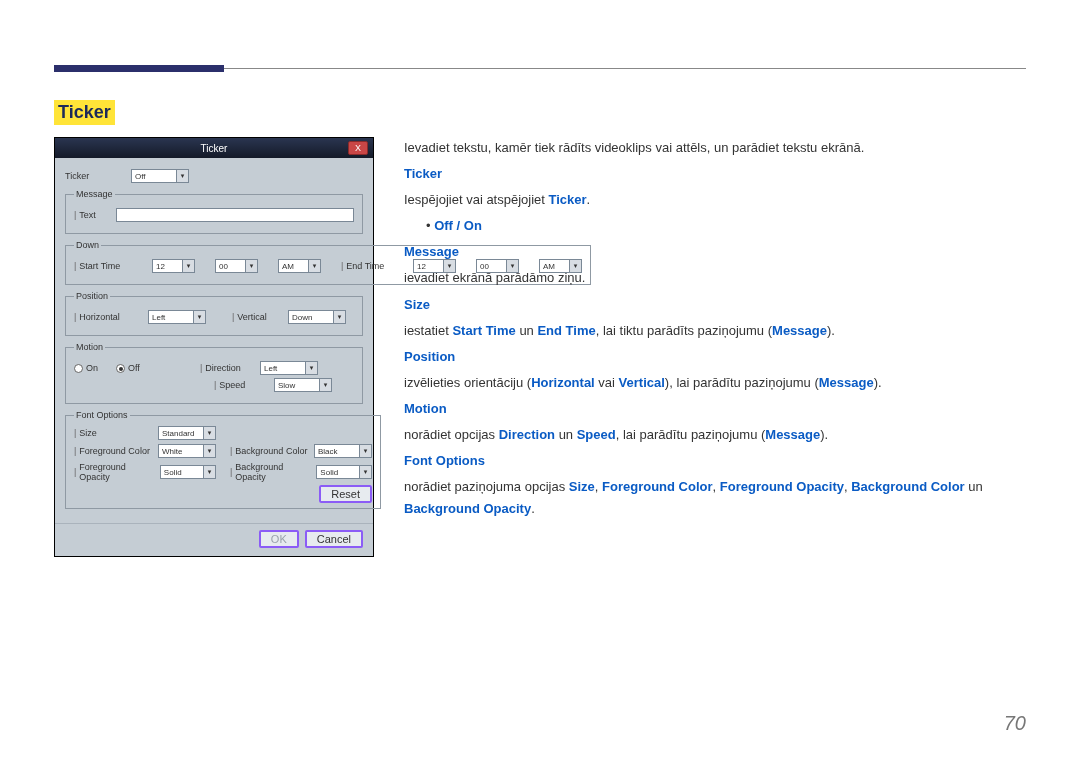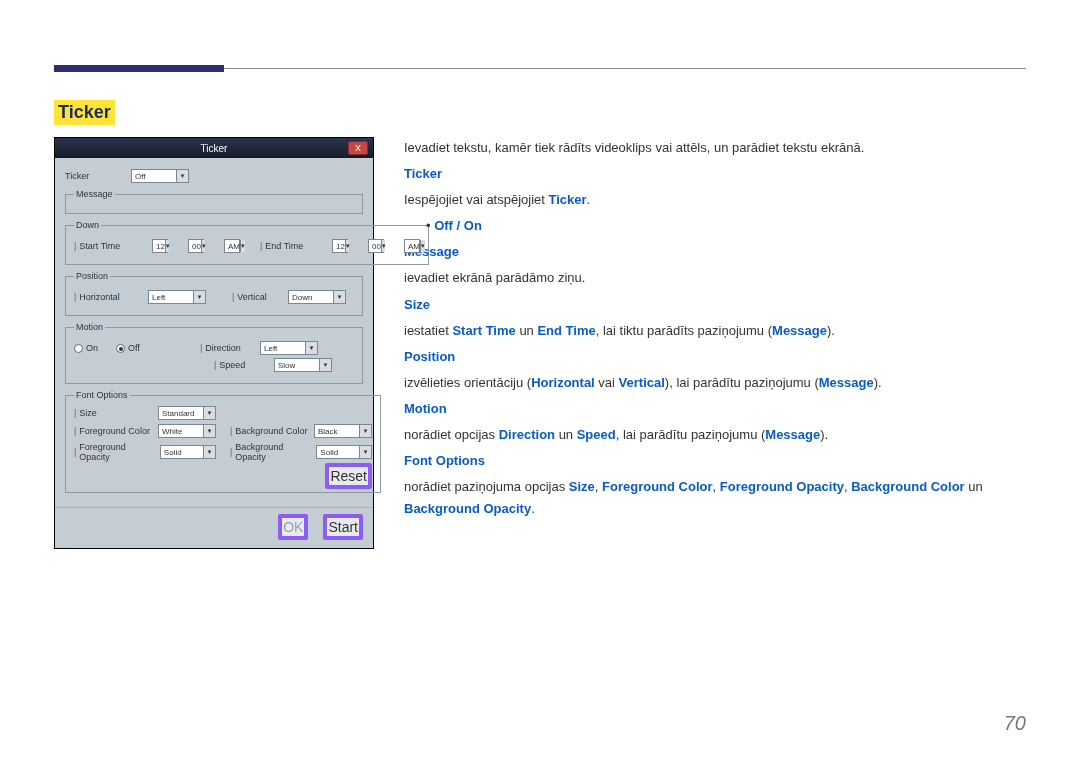--- a/index.html
+++ b/index.html
@@ -100,41 +100,41 @@
   .d-select .arrow {
     width: 12px;
     text-align: center;
     background: #d8dde3;
     border-left: 1px solid #7a8896;
     font-size: 7px;
     height: 100%;
     display:flex;align-items:center;justify-content:center;
     margin-right:-3px;
   }
-  .d-spin { width: 16px; }
+  .d-spin { width: 43px; }
   fieldset.fs {
     border: 1px solid #8f99a3;
     margin: 6px 0 4px 0;
     padding: 6px 8px 8px 8px;
   }
   fieldset.fs legend { font-size: 9px; padding: 0 2px; }
   .text-input {
     background:#fff; border:1px solid #7a8896; height:14px; width:100%;
   }
   .pipe { color:#666; margin-right:3px; }
   .radio {
     width:9px;height:9px;border:1px solid #666;border-radius:50%;display:inline-block;vertical-align:middle;margin-right:3px;background:#fff;position:relative;
   }
   .radio.checked::after{content:"";position:absolute;left:1.5px;top:1.5px;width:4px;height:4px;background:#333;border-radius:50%;}
   .d-btn {
-    background:#e7ebef;border:4px solid #8b5cf6;font-size:14px;padding:1px 1px;border-radius:2px;
+    background:#e7ebef;border:2px solid #8b5cf6;font-size:11px;padding:1px 10px;border-radius:2px;
   }
   .dialog-footer {
     padding: 6px 10px 8px 10px;
-    display:flex; justify-content:flex-end; gap:15px;
+    display:flex; justify-content:flex-end; gap:6px;
     border-top:1px solid #aab3bc;
     text-align:center;
   }
   .grid2 {
     display:grid;
     grid-template-columns: 1fr 1fr;
     column-gap: 14px;
     row-gap: 4px;
   }
   .cell { display:flex; align-items:center; gap:4px; }
@@ -164,20 +164,24 @@
           <div class="d-row">
             <span class="d-label">Ticker</span>
             <span class="d-select">
                 <span>Off</span>
                 <span class="arrow">▾</span>
               </span>
           </div>
 
           <fieldset class="fs">
             <legend>Message</legend>
+            <div class="d-row">
+              <span style="min-width:36px"><span class="pipe">|</span><span>Text</span></span>
+              <div class="text-input"></div>
+            </div>
           </fieldset>
 
           <fieldset class="fs">
             <legend>Down</legend>
             <div class="d-row" style="gap:20px">
               <span style="min-width:58px"><span class="pipe">|</span><span>Start Time</span></span>
               <span class="d-select d-spin">
                   <span>12</span>
                   <span class="arrow">▾</span>
                 </span>
@@ -297,21 +301,21 @@
                   </span>
               </div>
             </div>
             <div style="text-align:right;margin-top:6px">
               <span class="d-btn">Reset</span>
             </div>
           </fieldset>
         </div>
         <div class="dialog-footer">
           <span class="d-btn" style="color:#9aa3ac">OK</span>
-          <span class="d-btn">Start</span>
+          <span class="d-btn">Cancel</span>
         </div>
       </div>
     </div>
 
     <div class="right-col">
       <p>Ievadiet tekstu, kamēr tiek rādīts videoklips vai attēls, un parādiet tekstu ekrānā.</p>
 
       <p class="blue">Ticker</p>
       <p>
         <span>Iespējojiet vai atspējojiet </span><span class="blue">Ticker</span><span>.</span>

